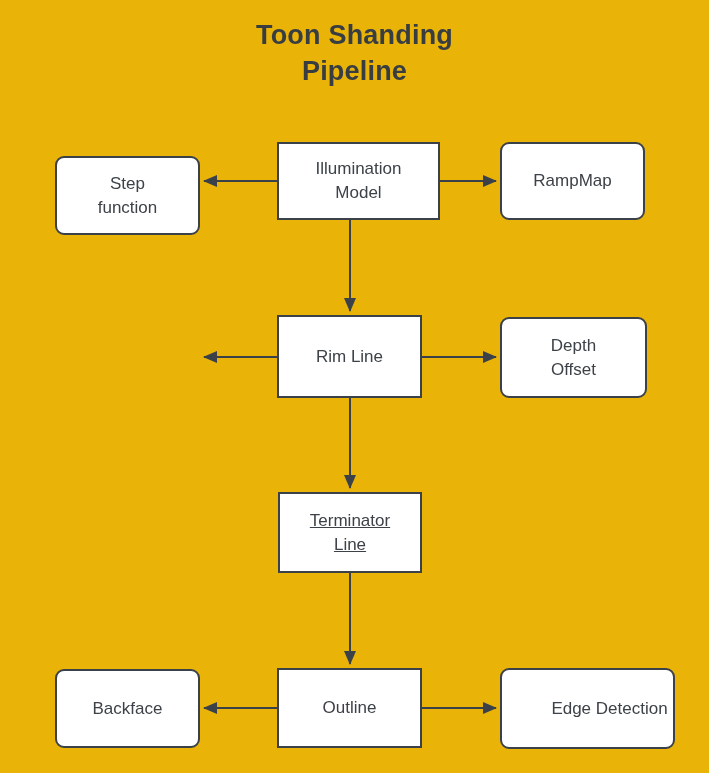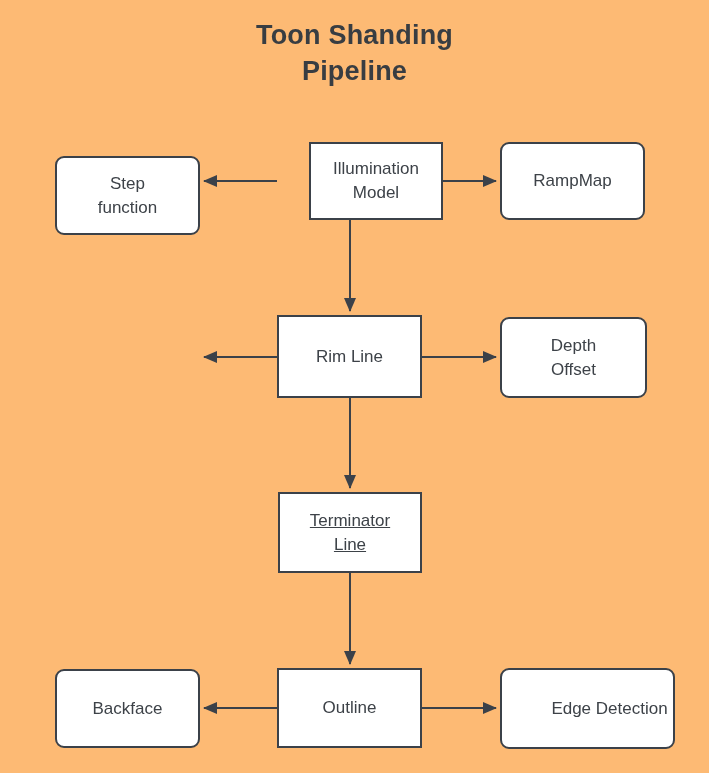--- a/index.html
+++ b/index.html
@@ -1,21 +1,21 @@
 <!DOCTYPE html>
 <html><head>
 <meta charset="utf-8">
 <style>
   * { margin: 0; padding: 0; box-sizing: border-box; }
   html, body { background: #ffffff; }
   .canvas {
     position: relative;
     width: 709px;
     height: 773px;
-    background: #fdba74;
+    background: #eab308;
     font-family: "Liberation Sans", "DejaVu Sans", sans-serif;
     overflow: hidden;
   }
   .diagram-title {
     position: absolute;
     left: 0;
     top: 17px;
     width: 709px;
     text-align: center;
     font-size: 27px;
@@ -41,21 +41,21 @@
     justify-content: center;
     text-align: center;
     color: #3d4248;
     font-size: 17px;
     line-height: 24px;
     white-space: pre-line;
   }
   .node.rounded { border-radius: 9px; }
   
   .n-step        { left: 55px;  top: 156px; width: 145px; height: 79px; }
-  .n-illum       { left: 277px; top: 142px; width: 134px; height: 78px; margin-left: 32px; }
+  .n-illum       { left: 277px; top: 142px; width: 163px; height: 78px; }
   .n-ramp        { left: 500px; top: 142px; width: 145px; height: 78px; }
   .n-fresnel     { left: 55px;  top: 317px; width: 145px; height: 81px; }
   .n-rim         { left: 277px; top: 315px; width: 145px; height: 83px; }
   .n-depth       { left: 500px; top: 317px; width: 147px; height: 81px; align-items: center; }
   .n-terminator  { left: 278px; top: 492px; width: 144px; height: 81px; text-decoration: underline; }
   .n-backface    { left: 55px;  top: 669px; width: 145px; height: 79px; }
   .n-outline     { left: 277px; top: 668px; width: 145px; height: 80px; }
   .n-edge        { left: 500px; top: 668px; width: 175px; height: 81px; padding-left: 44px; }
 </style>
 </head>

